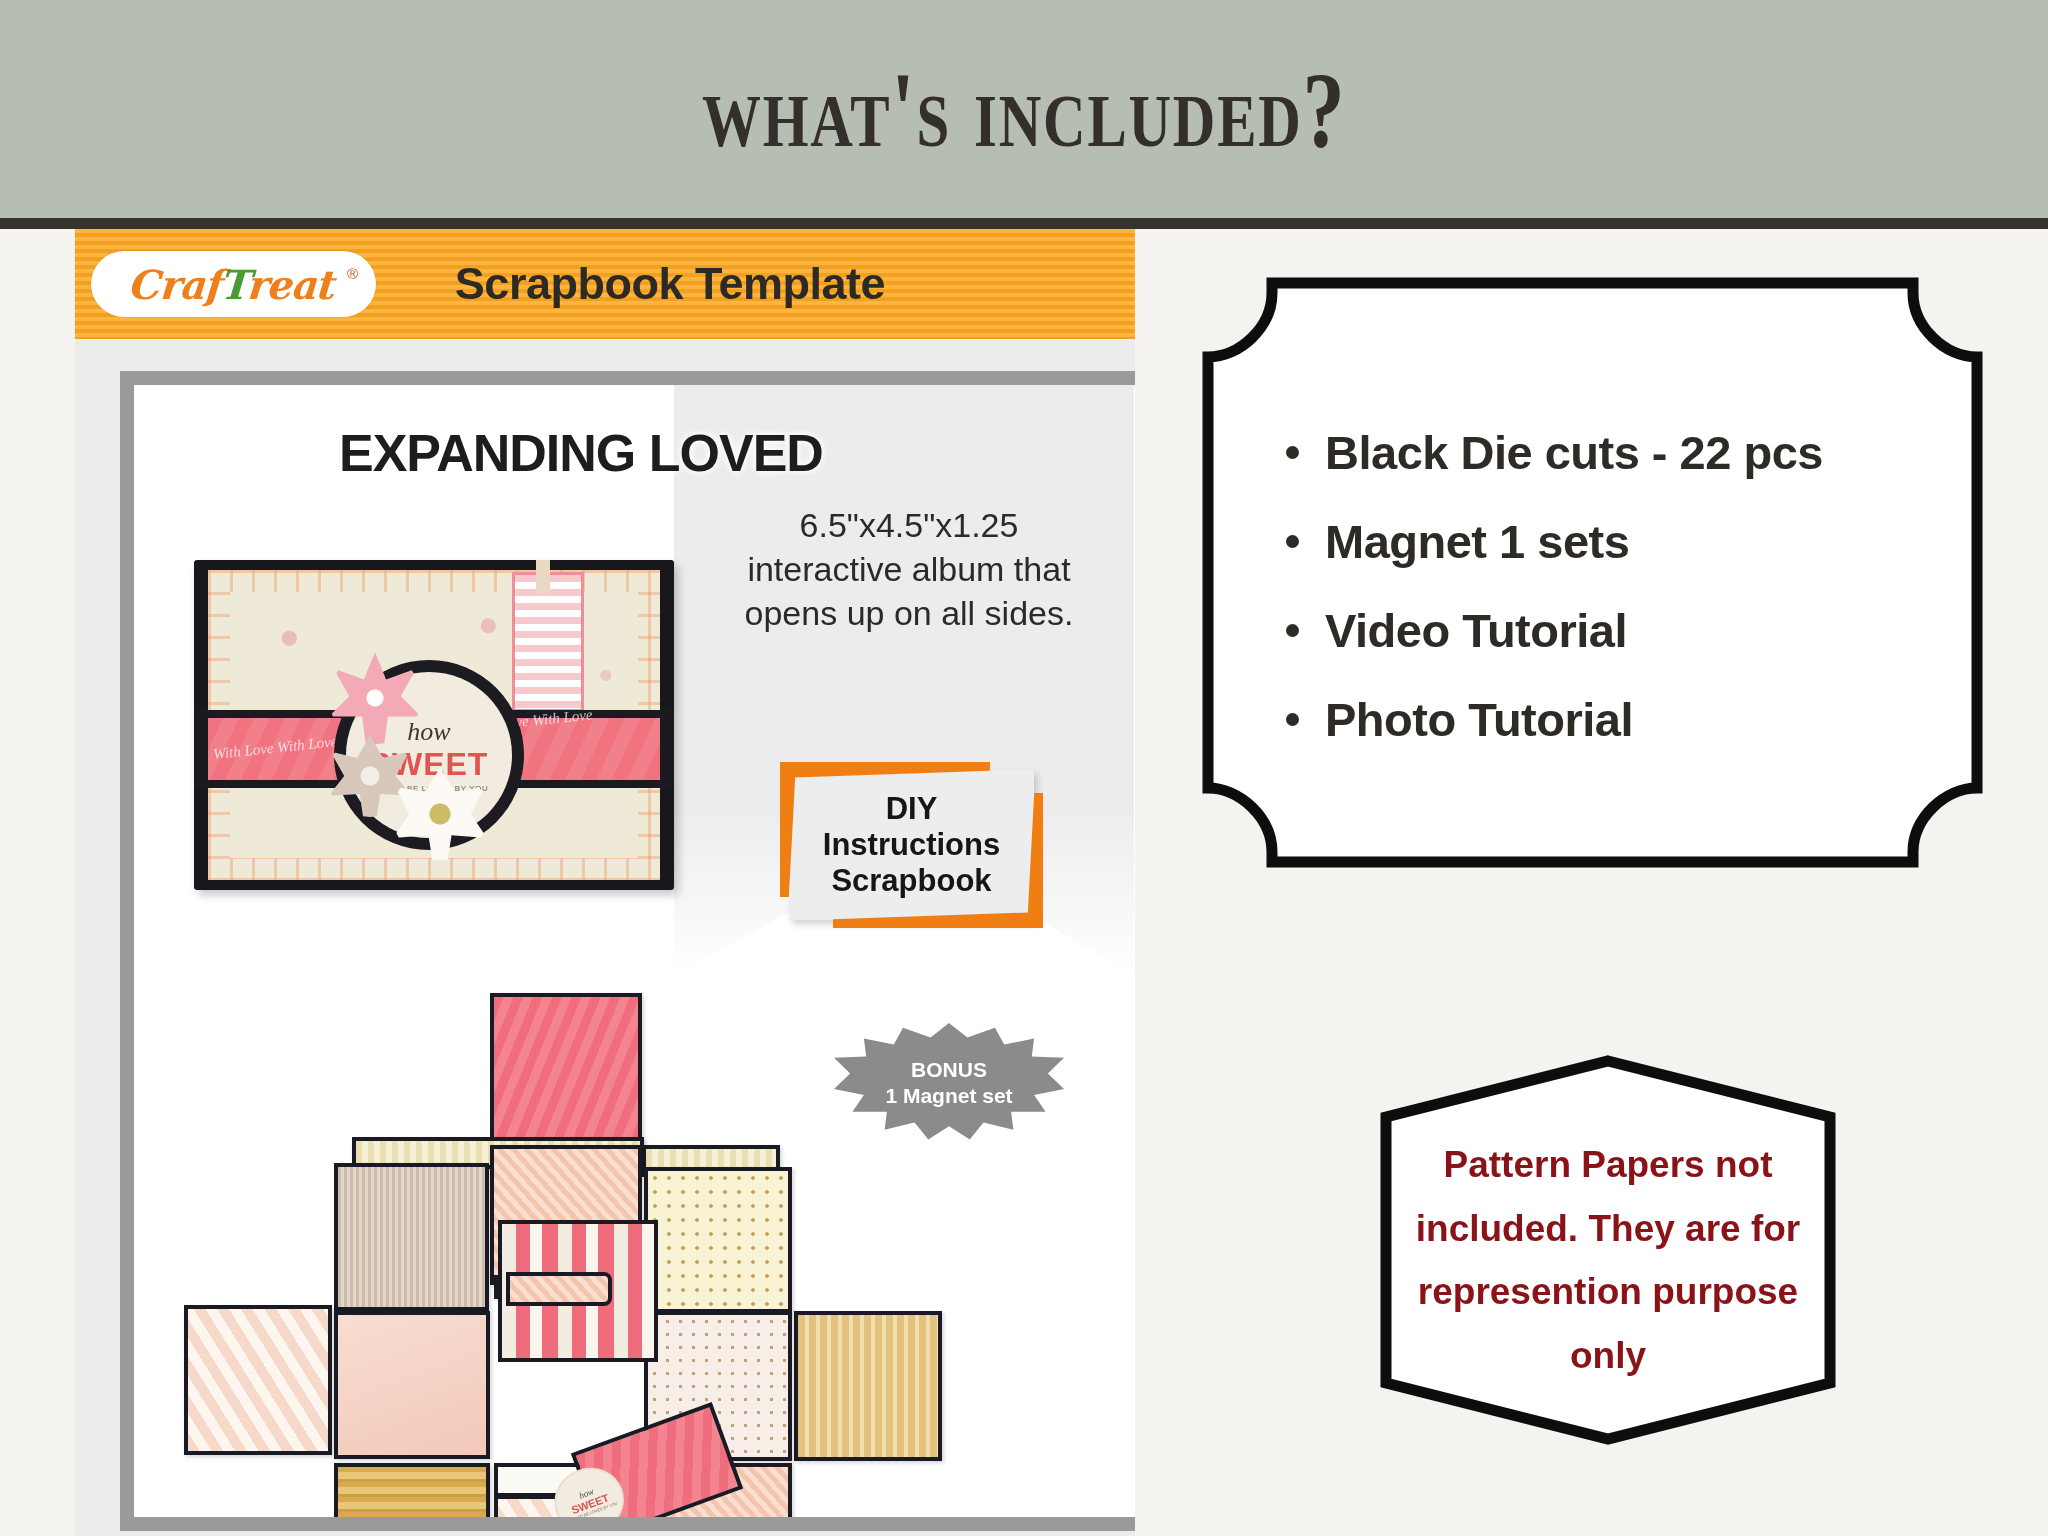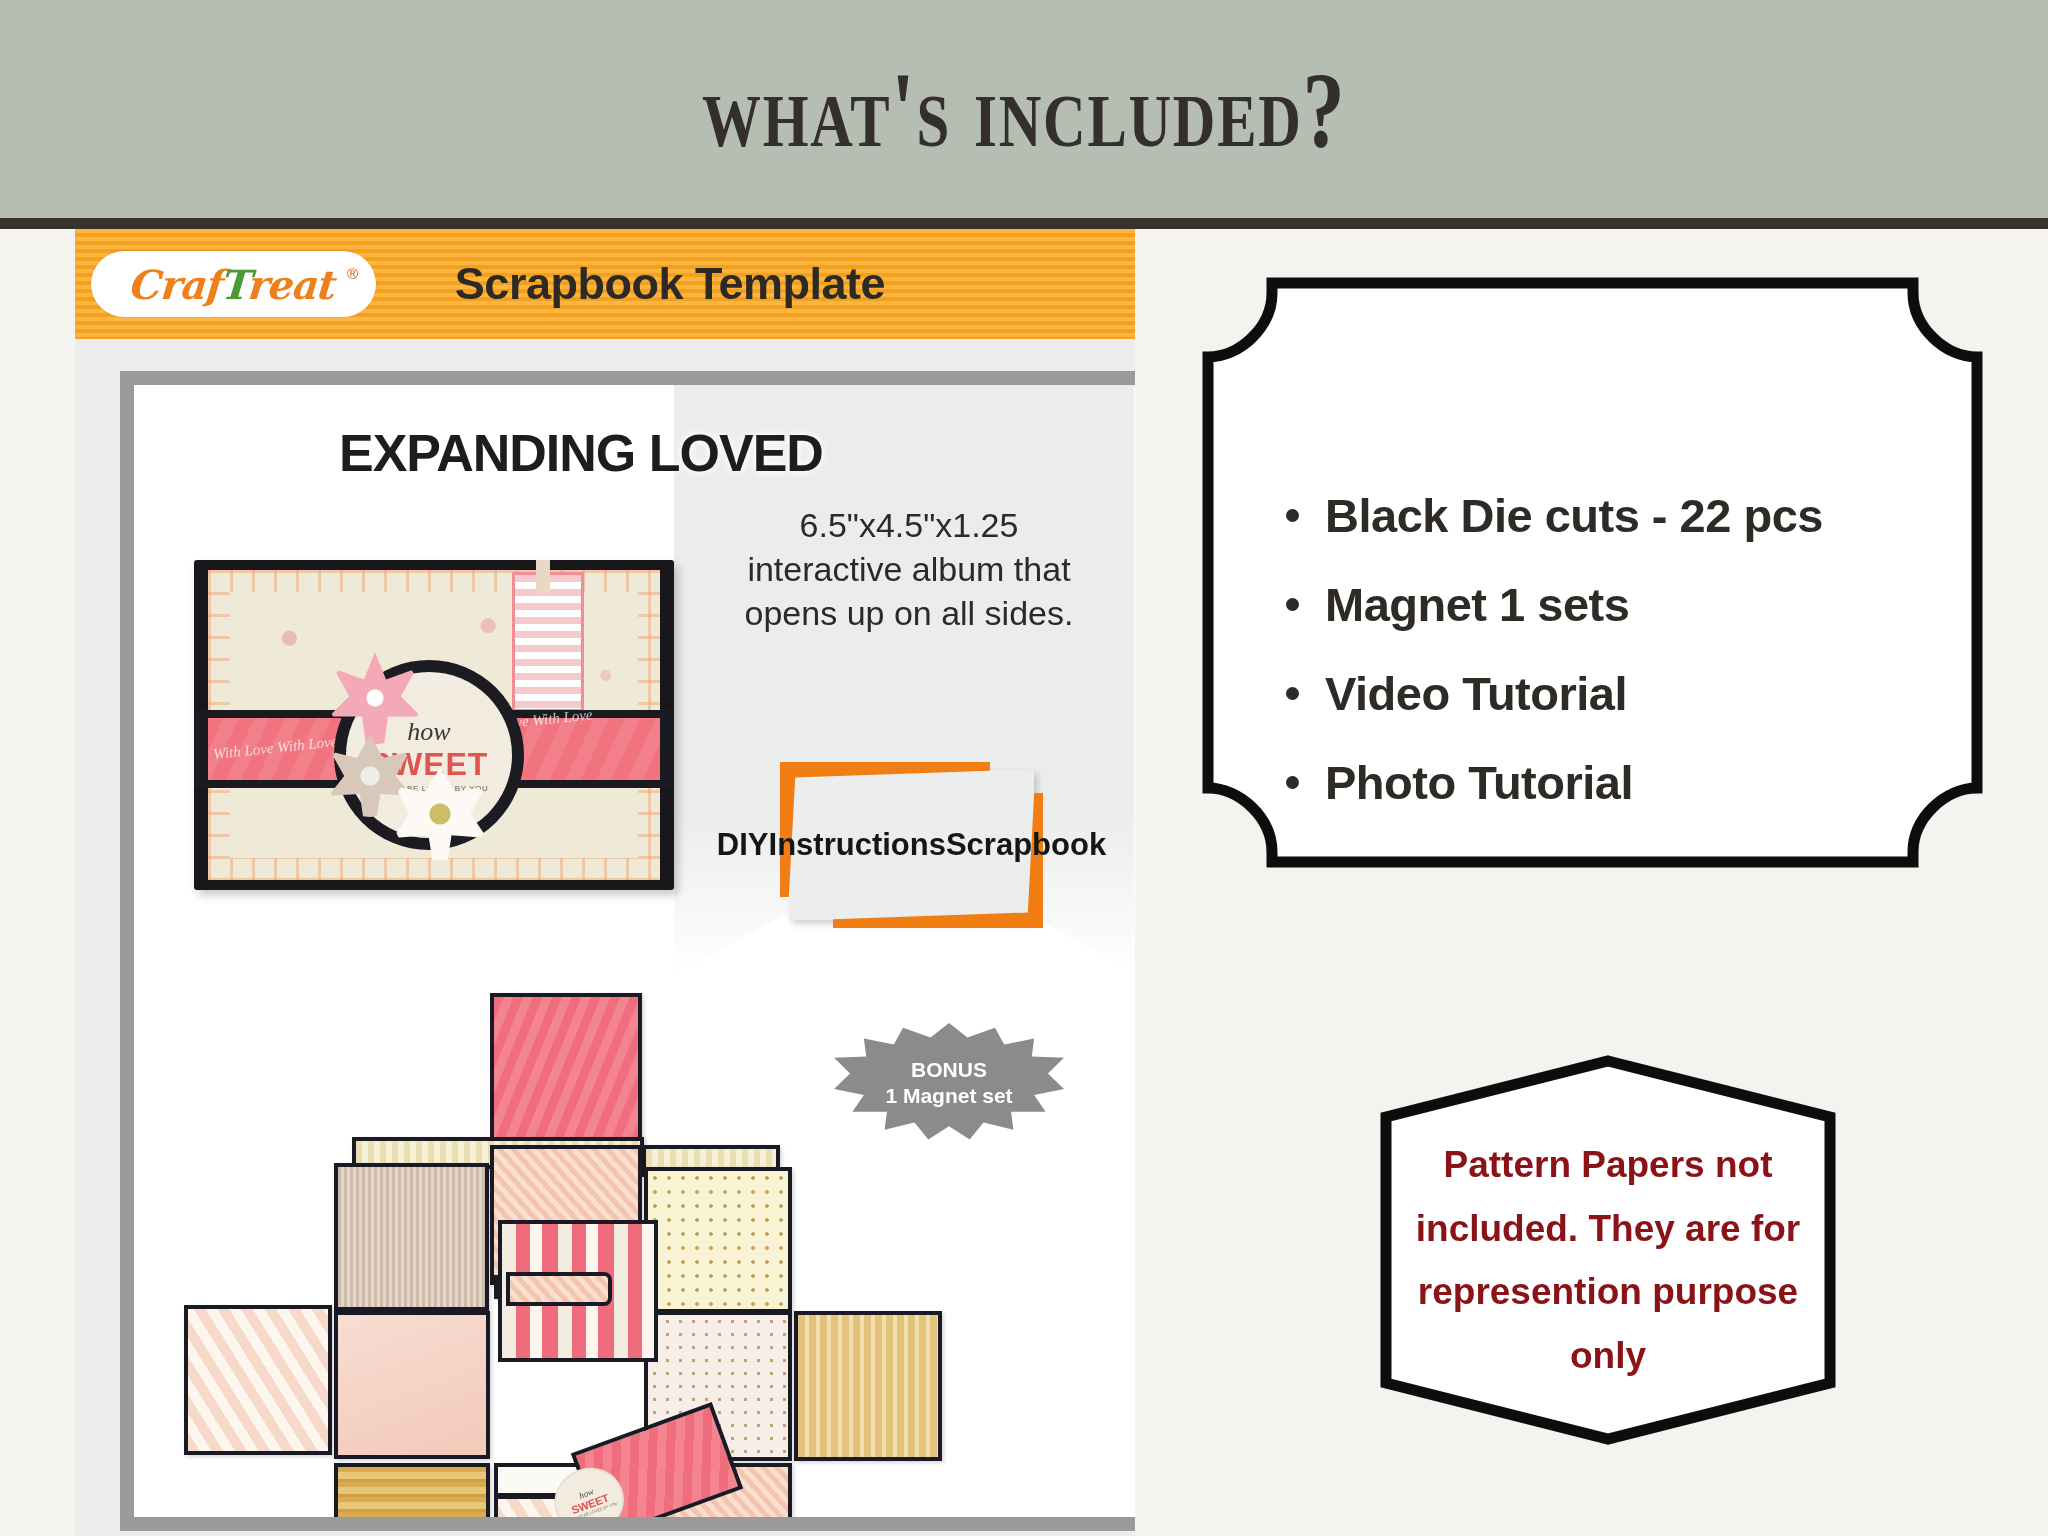--- a/index.html
+++ b/index.html
@@ -126,21 +126,21 @@
     position:absolute;right:-9px;bottom:-8px;width:210px;height:16px;
     background:#f07e13;
     clip-path:polygon(0 45%,100% 0,100% 100%,0 100%);
   }
   .diy-br-r{
     position:absolute;right:-9px;bottom:-8px;width:16px;height:135px;
     background:#f07e13;
     clip-path:polygon(100% 0,100% 100%,0 100%,45% 0);
   }
   .diy-text{
-    position:absolute;inset:0;display:flex;flex-direction:row;
+    position:absolute;inset:0;display:flex;flex-direction:column;
     align-items:center;justify-content:center;
     font-size:31px;font-weight:bold;color:#161616;line-height:1.16;text-align:center;
   }
 
   
   .bonus{
     position:absolute;left:700px;top:638px;width:230px;height:120px;
   }
   .burst{
     position:absolute;inset:0;background:#8b8b8b;
@@ -283,21 +283,21 @@
   .tilt-tag .t2{font-size:11px;font-weight:bold;color:#d9544f;}
   .tilt-tag .t3{font-size:4px;color:#7a736a;}
 
   
   .bullets{
     position:absolute;left:1200px;top:275px;width:785px;height:595px;
   }
   .bullets-svg{position:absolute;inset:0;}
   .bullets-list{
     position:absolute;left:86px;top:86px;right:50px;bottom:60px;
-    display:flex;flex-direction:column;justify-content:flex-end;gap:34px;
+    display:flex;flex-direction:column;justify-content:center;gap:34px;
   }
   .bullet-row{display:flex;align-items:center;gap:26px;}
   .bullet-dot{
     width:13px;height:13px;border-radius:50%;background:#2e2a26;flex:none;
   }
   .bullet-label{
     font-size:47px;font-weight:bold;color:#2e2a26;letter-spacing:-0.5px;
   }
 
   

